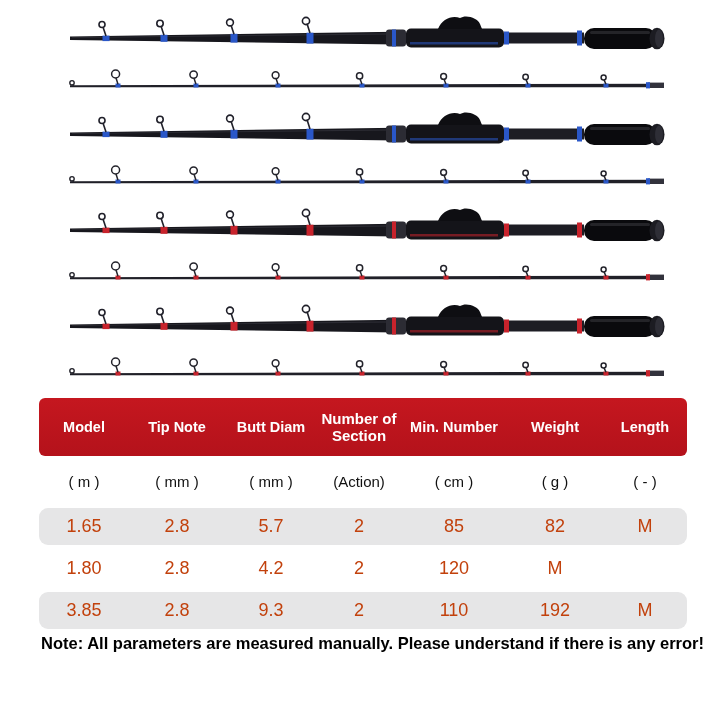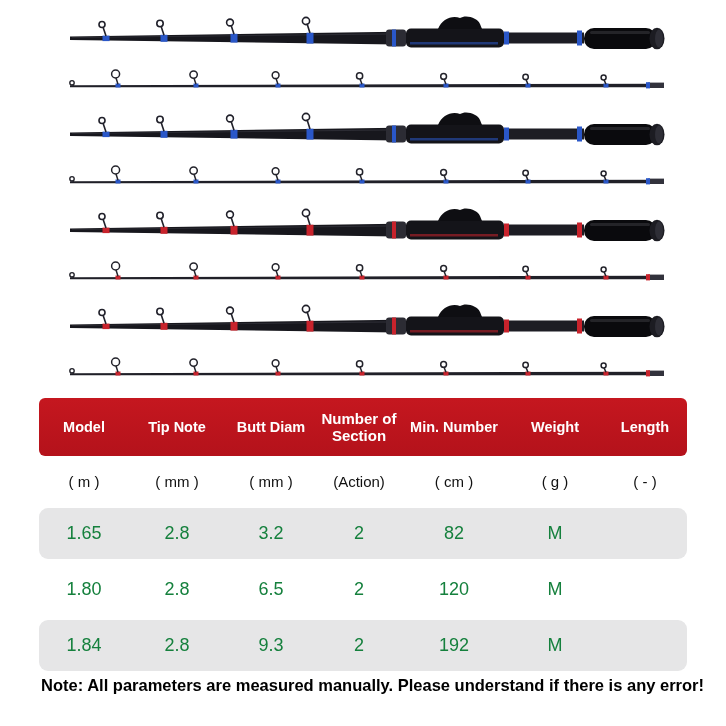--- a/index.html
+++ b/index.html
@@ -17,21 +17,21 @@
   .table-wrap{width:648px;margin:2px auto 0 auto;}
   .grid{display:grid;grid-template-columns:90px 96px 92px 84px 106px 96px 84px;align-items:center;}
   .thead{
     background:linear-gradient(180deg,#c5171f 0%,#b4121b 100%);
     border-radius:6px;height:58px;color:#fff;font-weight:bold;
   }
   .cell{text-align:center;line-height:1.15;}
   .th{font-size:14.5px;}
   .th.small{font-size:15px;}
   .units{height:52px;font-size:15px;color:#111;}
-  .row{height:51px;font-size:18px;color:#15803d;margin-bottom:5px;}
+  .row{height:37px;font-size:18px;color:#c2410c;margin-bottom:5px;}
   .row.gray{background:#e6e6e7;border-radius:9px;}
   .row.white{background:#ffffff;}
   
   .note{
     margin-top:4px;text-align:center;font-weight:bold;font-size:16.5px;color:#000;padding-left:19px;
   }
 </style>
 </head>
 <body>
 
@@ -146,40 +146,42 @@
       <div class="cell">( mm )</div>
       <div class="cell">(Action)</div>
       <div class="cell">( cm )</div>
       <div class="cell">( g )</div>
       <div class="cell">( - )</div>
     </div>
 
     <div class="grid row gray">
       <div class="cell">1.65</div>
       <div class="cell">2.8</div>
-      <div class="cell">3.2</div>
+      <div class="cell">5.7</div>
       <div class="cell">2</div>
+      <div class="cell">85</div>
       <div class="cell">82</div>
       <div class="cell">M</div>
     </div>
 
     <div class="grid row white">
       <div class="cell">1.80</div>
       <div class="cell">2.8</div>
-      <div class="cell">6.5</div>
+      <div class="cell">4.2</div>
       <div class="cell">2</div>
       <div class="cell">120</div>
       <div class="cell">M</div>
     </div>
 
     <div class="grid row gray">
-      <div class="cell">1.84</div>
+      <div class="cell">3.85</div>
       <div class="cell">2.8</div>
       <div class="cell">9.3</div>
       <div class="cell">2</div>
+      <div class="cell">110</div>
       <div class="cell">192</div>
       <div class="cell">M</div>
     </div>
 
   </div>
 
   <div class="note">Note: All parameters are measured manually. Please understand if there is any error!</div>
 
 </div>
 

